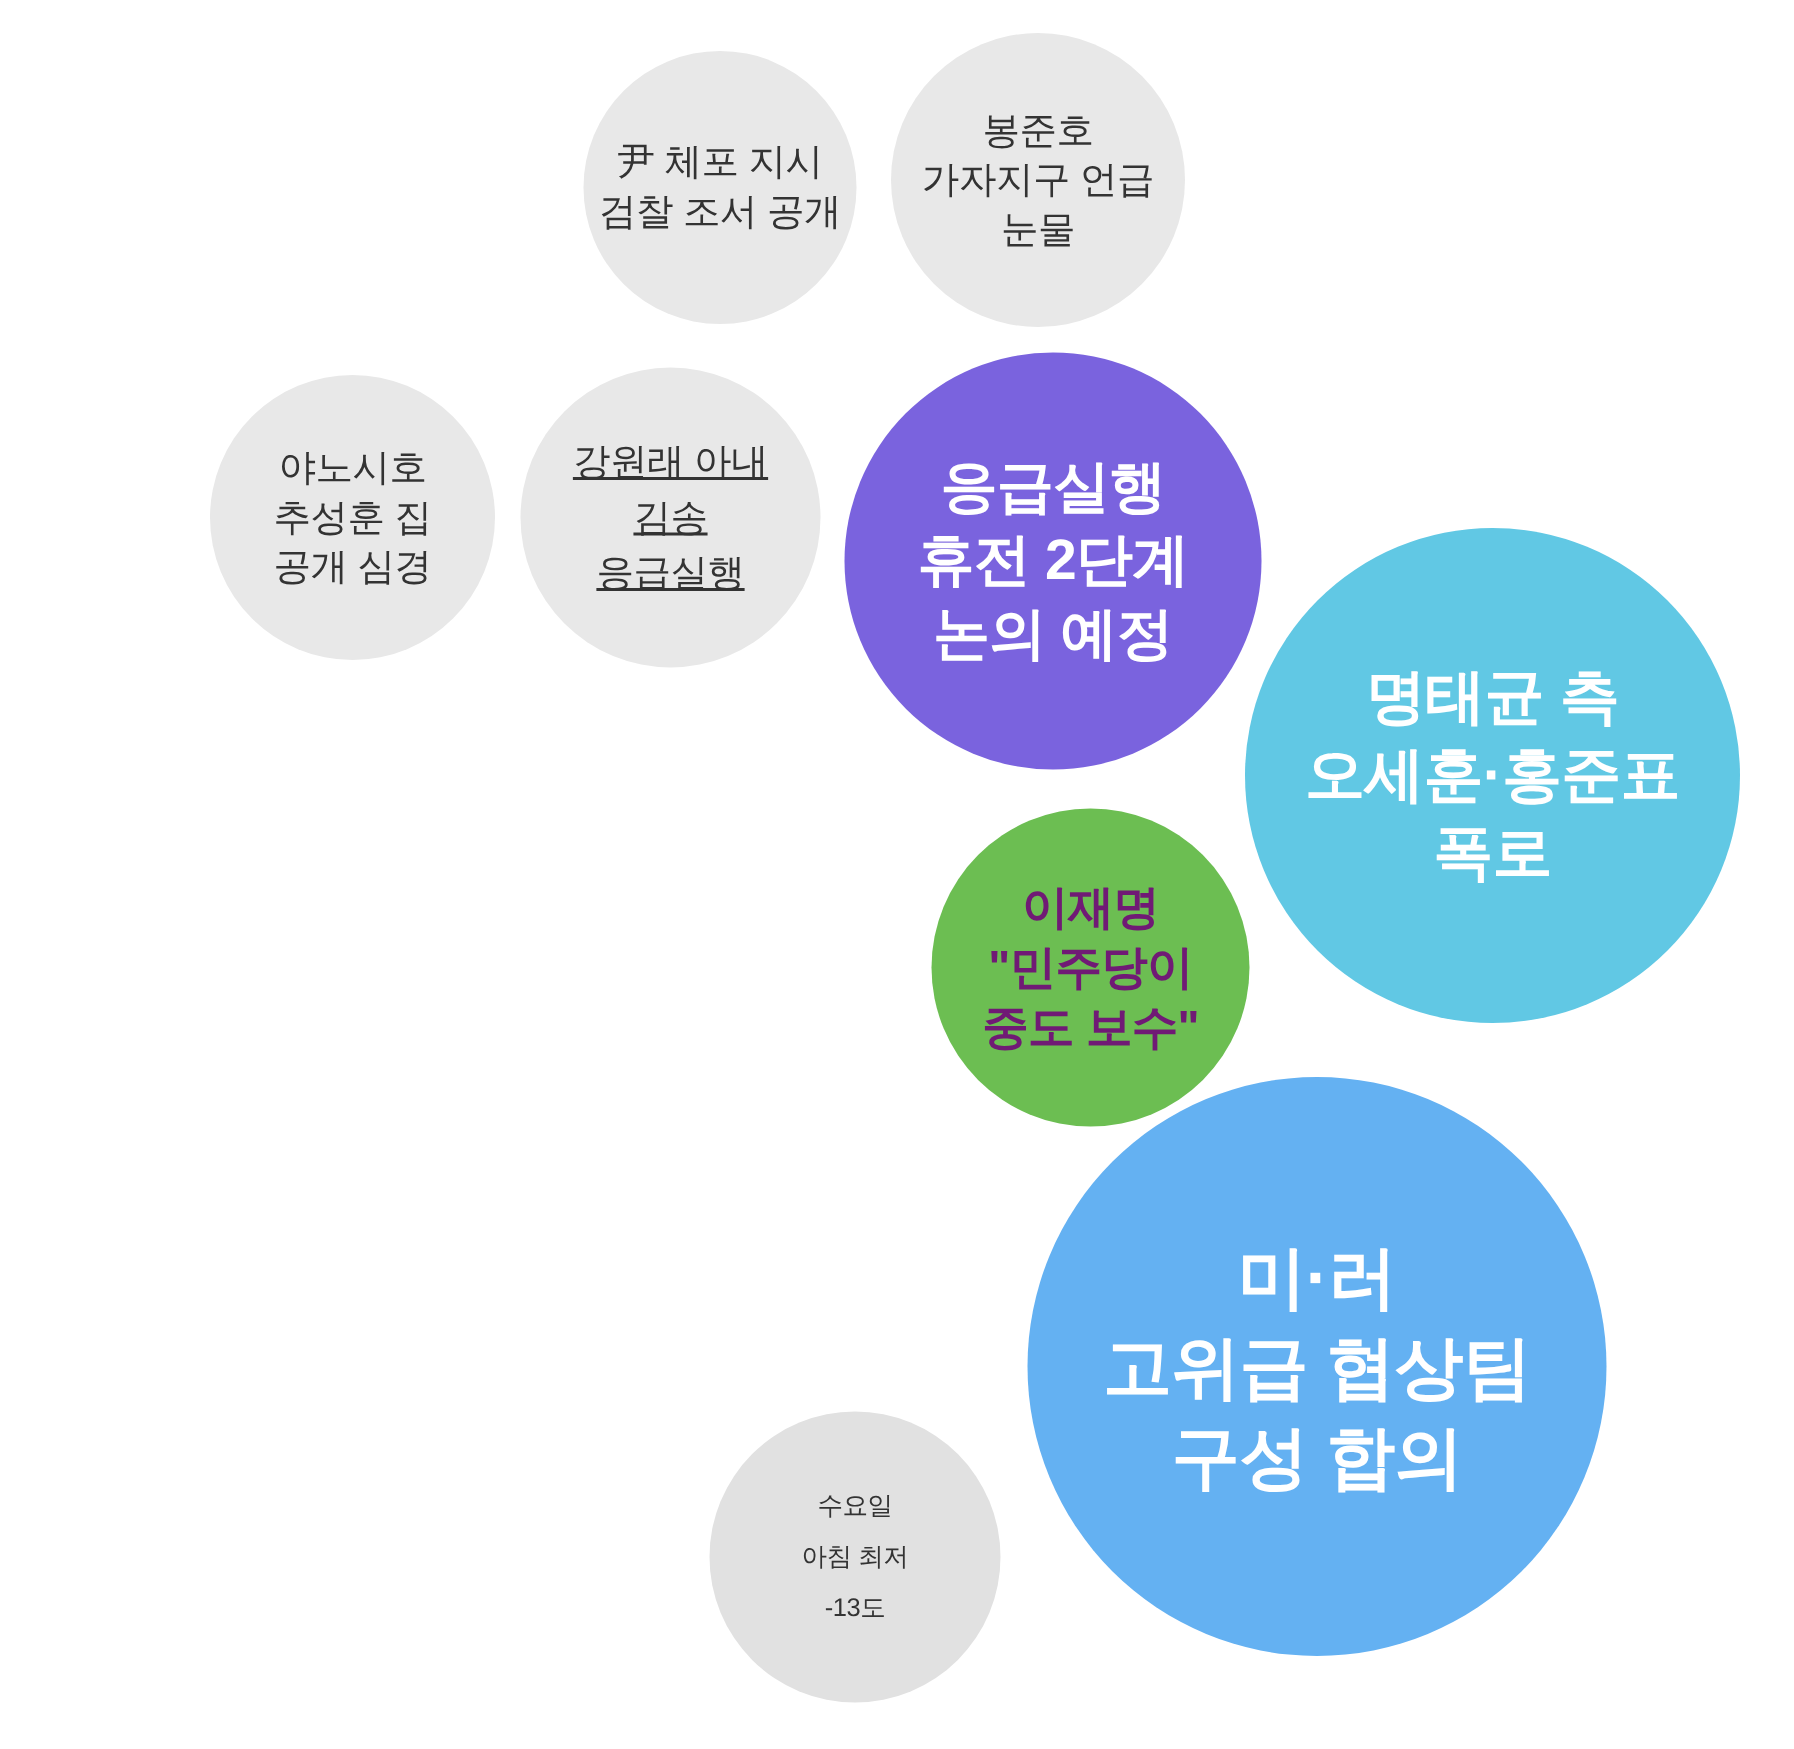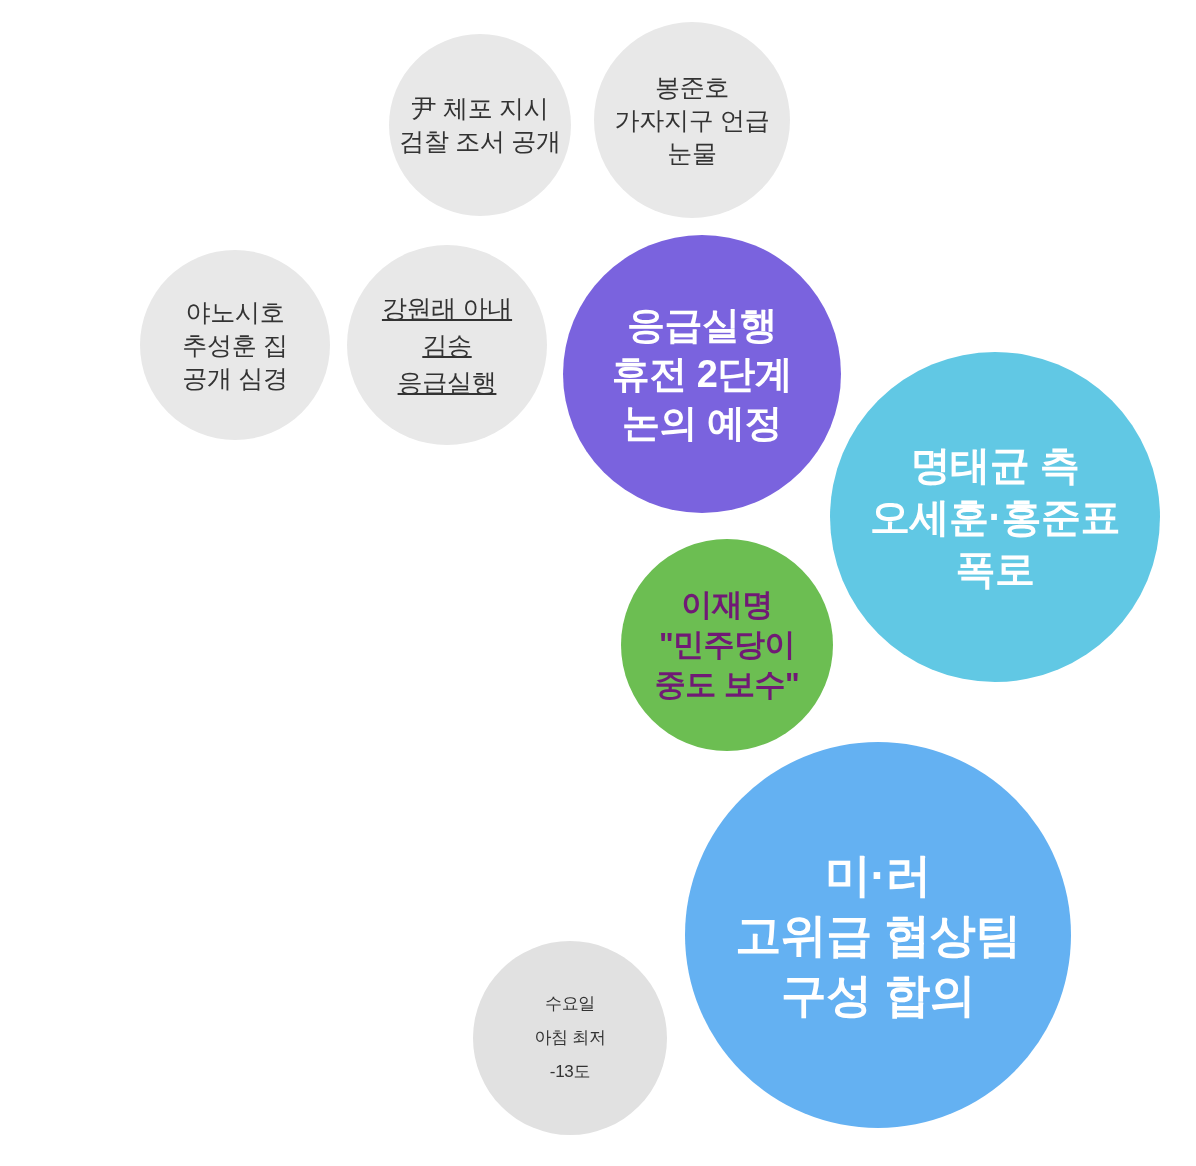--- a/index.html
+++ b/index.html
@@ -39,21 +39,21 @@
   }
   .bubble.muted .bubble-label {
     font-weight: 400;
     letter-spacing: -0.3px;
   }
 </style>
 </head>
 <body>
 
 <div id="stage" style="width: 1196px; height: 1166px; background: rgb(255, 255, 255);">
-    <div class="bubble" style="width: 386px; height: 386px; left: 685px; top: 742px; background: rgb(100, 177, 242); color: rgb(255, 255, 255); z-index: 614;">
+    <div class="bubble" style="width: 386px; height: 386px; left: 685px; top: 718px; background: rgb(100, 177, 242); color: rgb(255, 255, 255); z-index: 614;">
       <span class="bubble-label" style="font-size: 46px; line-height: 60px;">미·러
 고위급 협상팀
 구성 합의</span>
     </div>
     <div class="bubble" style="width: 330px; height: 330px; left: 830px; top: 352px; background: rgb(97, 200, 228); color: rgb(255, 255, 255); z-index: 670;">
       <span class="bubble-label" style="font-size: 40px; line-height: 52px;">명태균 측
 오세훈·홍준표
 폭로</span>
     </div>
     <div class="bubble" style="width: 278px; height: 278px; left: 563px; top: 235px; background: rgb(122, 99, 222); color: rgb(255, 255, 255); z-index: 722;">

